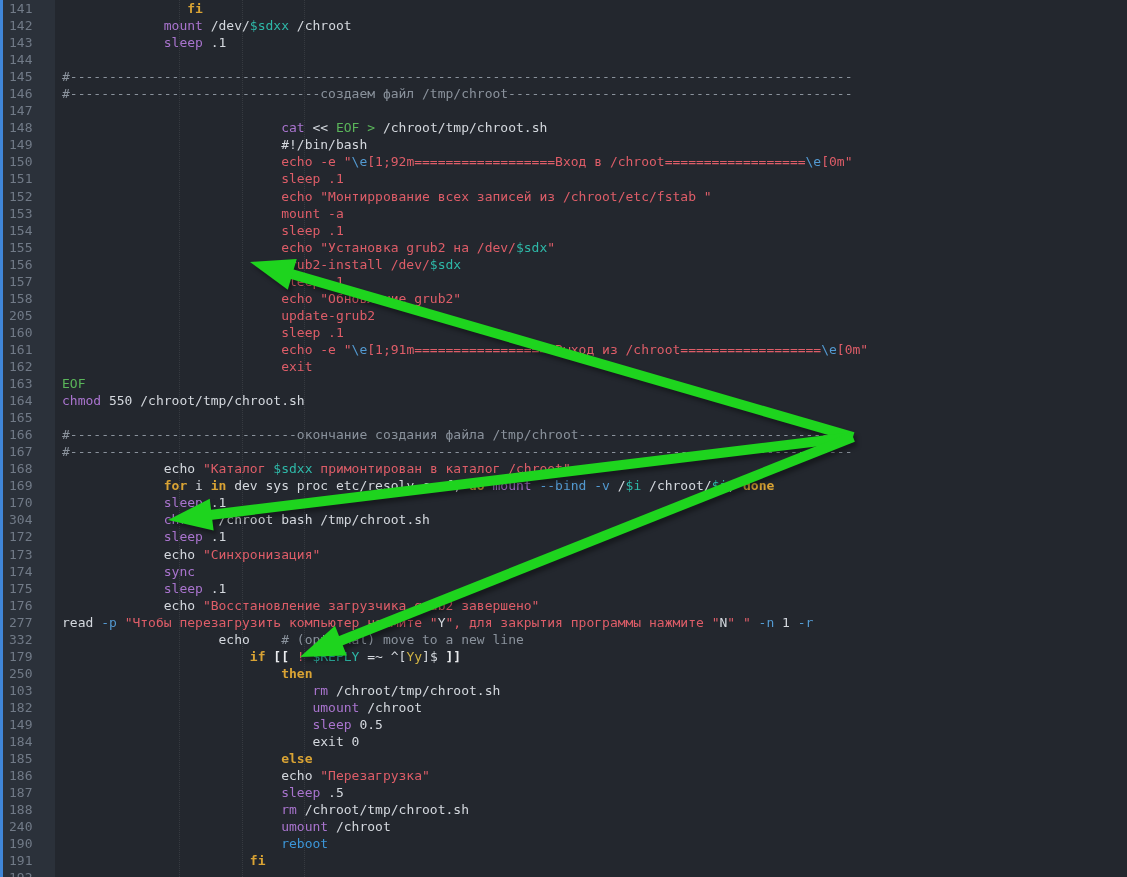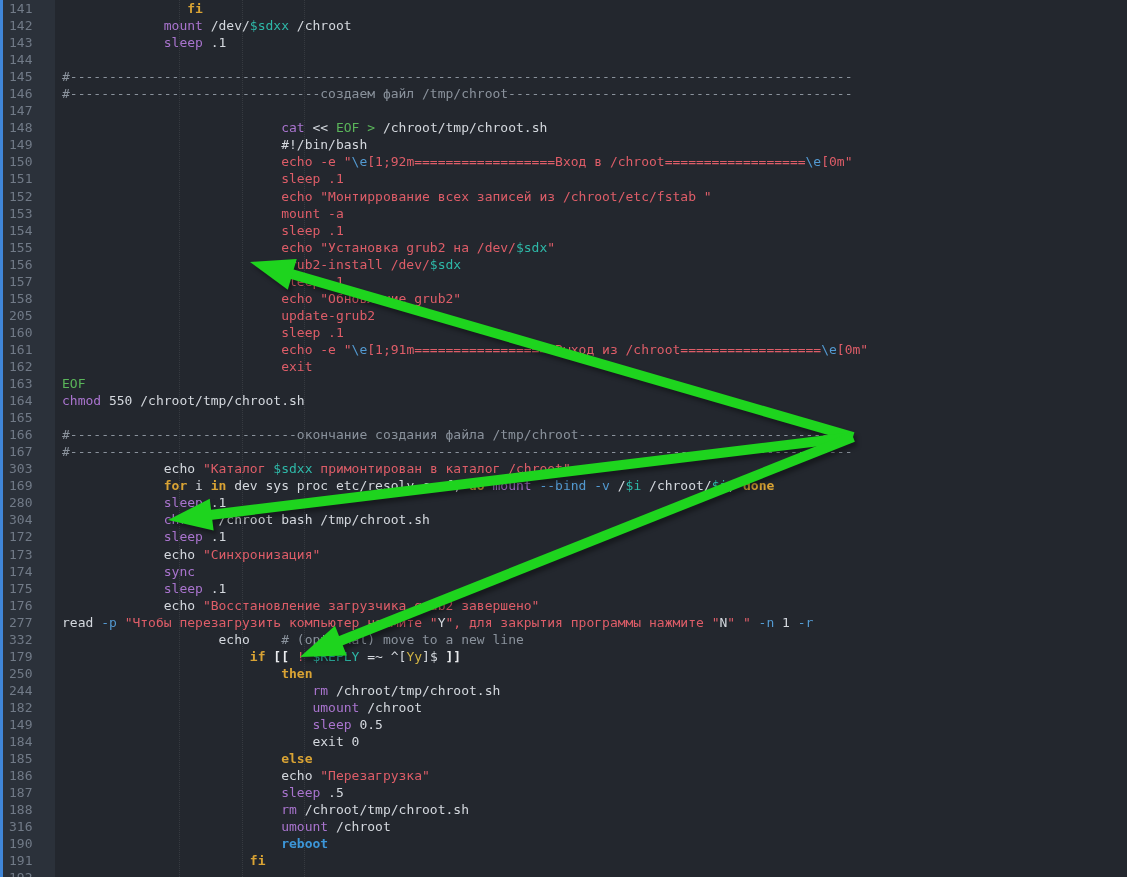--- a/index.html
+++ b/index.html
@@ -17,21 +17,21 @@
     color:var(--gutterfg);z-index:2;padding-top:0;}
   .gl{height:17.05px;padding-left:6px;}
   .code{position:absolute;left:55px;top:0;right:0;height:100%;overflow:hidden;}
   .guide{position:absolute;top:0;bottom:0;width:0;border-left:1px dotted rgba(255,255,255,0.09);z-index:1;}
   .guide.g1{left:124px}.guide.g2{left:187px}.guide.g3{left:249px}
   #code-lines{position:absolute;left:7px;top:0;white-space:pre;z-index:2;}
   .ln{height:17.05px;white-space:pre;}
   .tk-p{color:var(--plain)} .tk-k{color:var(--keyword);font-weight:bold}
   .tk-c{color:var(--command)} .tk-s{color:var(--string)} .tk-v{color:var(--variable)}
   .tk-g{color:var(--comment)} .tk-e{color:var(--green)} .tk-b{color:var(--blue)}
-  .tk-r{color:var(--rebootblue);font-weight:bold} .tk-y{color:var(--yellow)}
+  .tk-r{color:var(--rebootblue);font-weight:normal} .tk-y{color:var(--yellow)}
   .tk-w{color:var(--white);font-weight:bold}
   #arrows{position:absolute;left:0;top:0;width:1127px;height:877px;z-index:5;pointer-events:none;
     filter:drop-shadow(3px 4px 2px rgba(0,0,0,0.35));}
 </style>
 </head>
 <body>
 
 <div class="editor">
   <div class="accent-strip"></div>
   <div class="gutter" id="gutter">
@@ -55,42 +55,42 @@
       <div class="gl">158</div>
       <div class="gl">205</div>
       <div class="gl">160</div>
       <div class="gl">161</div>
       <div class="gl">162</div>
       <div class="gl">163</div>
       <div class="gl">164</div>
       <div class="gl">165</div>
       <div class="gl">166</div>
       <div class="gl">167</div>
-      <div class="gl">303</div>
+      <div class="gl">168</div>
       <div class="gl">169</div>
-      <div class="gl">280</div>
+      <div class="gl">170</div>
       <div class="gl">304</div>
       <div class="gl">172</div>
       <div class="gl">173</div>
       <div class="gl">174</div>
       <div class="gl">175</div>
       <div class="gl">176</div>
       <div class="gl">277</div>
       <div class="gl">332</div>
       <div class="gl">179</div>
       <div class="gl">250</div>
-      <div class="gl">244</div>
+      <div class="gl">103</div>
       <div class="gl">182</div>
       <div class="gl">149</div>
       <div class="gl">184</div>
       <div class="gl">185</div>
       <div class="gl">186</div>
       <div class="gl">187</div>
       <div class="gl">188</div>
-      <div class="gl">316</div>
+      <div class="gl">240</div>
       <div class="gl">190</div>
       <div class="gl">191</div>
       <div class="gl">192</div>
     </div>
   <div class="code">
     <div class="guide g1"></div>
     <div class="guide g2"></div>
     <div class="guide g3"></div>
     <div id="code-lines"><div class="ln"><span class="tk-p">                </span><span class="tk-k">fi</span></div><div class="ln"><span class="tk-p">             </span><span class="tk-c">mount</span><span class="tk-p"> /dev/</span><span class="tk-v">$sdxx</span><span class="tk-p"> /chroot</span></div><div class="ln"><span class="tk-p">             </span><span class="tk-c">sleep</span><span class="tk-p"> .1</span></div><div class="ln"> </div><div class="ln"><span class="tk-g">#----------------------------------------------------------------------------------------------------</span></div><div class="ln"><span class="tk-g">#--------------------------------создаем файл /tmp/chroot--------------------------------------------</span></div><div class="ln"> </div><div class="ln"><span class="tk-p">                            </span><span class="tk-c">cat</span><span class="tk-p"> &lt;&lt; </span><span class="tk-e">EOF</span><span class="tk-p"> </span><span class="tk-e">&gt;</span><span class="tk-p"> /chroot/tmp/chroot.sh</span></div><div class="ln"><span class="tk-p">                            #!/bin/bash</span></div><div class="ln"><span class="tk-s">                            echo -e "</span><span class="tk-b">\e</span><span class="tk-s">[1;92m==================Вход в /chroot==================</span><span class="tk-b">\e</span><span class="tk-s">[0m"</span></div><div class="ln"><span class="tk-s">                            sleep .1</span></div><div class="ln"><span class="tk-s">                            echo "Монтиррование всех записей из /chroot/etc/fstab "</span></div><div class="ln"><span class="tk-s">                            mount -a</span></div><div class="ln"><span class="tk-s">                            sleep .1</span></div><div class="ln"><span class="tk-s">                            echo "Установка grub2 на /dev/</span><span class="tk-v">$sdx</span><span class="tk-s">"</span></div><div class="ln"><span class="tk-s">                            grub2-install /dev/</span><span class="tk-v">$sdx</span></div><div class="ln"><span class="tk-s">                            sleep .1</span></div><div class="ln"><span class="tk-s">                            echo "Обновление grub2"</span></div><div class="ln"><span class="tk-s">                            update-grub2</span></div><div class="ln"><span class="tk-s">                            sleep .1</span></div><div class="ln"><span class="tk-s">                            echo -e "</span><span class="tk-b">\e</span><span class="tk-s">[1;91m==================Выход из /chroot==================</span><span class="tk-b">\e</span><span class="tk-s">[0m"</span></div><div class="ln"><span class="tk-s">                            exit</span></div><div class="ln"><span class="tk-e">EOF</span></div><div class="ln"><span class="tk-c">chmod</span><span class="tk-p"> 550 /chroot/tmp/chroot.sh</span></div><div class="ln"> </div><div class="ln"><span class="tk-g">#-----------------------------окончание создания файла /tmp/chroot-----------------------------------</span></div><div class="ln"><span class="tk-g">#----------------------------------------------------------------------------------------------------</span></div><div class="ln"><span class="tk-p">             echo </span><span class="tk-s">"Каталог </span><span class="tk-v">$sdxx</span><span class="tk-s"> примонтирован в каталог /chroot"</span></div><div class="ln"><span class="tk-p">             </span><span class="tk-k">for</span><span class="tk-p"> i </span><span class="tk-k">in</span><span class="tk-p"> dev sys proc etc/resolv.conf; </span><span class="tk-k">do</span><span class="tk-p"> </span><span class="tk-c">mount</span><span class="tk-p"> </span><span class="tk-b">--bind</span><span class="tk-p"> </span><span class="tk-b">-v</span><span class="tk-p"> /</span><span class="tk-v">$i</span><span class="tk-p"> /chroot/</span><span class="tk-v">$i</span><span class="tk-p">; </span><span class="tk-k">done</span></div><div class="ln"><span class="tk-p">             </span><span class="tk-c">sleep</span><span class="tk-p"> .1</span></div><div class="ln"><span class="tk-p">             </span><span class="tk-c">chroot</span><span class="tk-p"> /chroot bash /tmp/chroot.sh</span></div><div class="ln"><span class="tk-p">             </span><span class="tk-c">sleep</span><span class="tk-p"> .1</span></div><div class="ln"><span class="tk-p">             echo </span><span class="tk-s">"Синхронизация"</span></div><div class="ln"><span class="tk-p">             </span><span class="tk-c">sync</span></div><div class="ln"><span class="tk-p">             </span><span class="tk-c">sleep</span><span class="tk-p"> .1</span></div><div class="ln"><span class="tk-p">             echo </span><span class="tk-s">"Восстановление загрузчика grub2 завершено"</span></div><div class="ln"><span class="tk-p">read </span><span class="tk-b">-p</span><span class="tk-p"> </span><span class="tk-s">"Чтобы перезагрузить компьютер нажмите "</span><span class="tk-p">Y</span><span class="tk-s">", для закрытия программы нажмите "</span><span class="tk-p">N</span><span class="tk-s">" "</span><span class="tk-p"> </span><span class="tk-b">-n</span><span class="tk-p"> 1 </span><span class="tk-b">-r</span></div><div class="ln"><span class="tk-p">                    echo    </span><span class="tk-g"># (optional) move to a new line</span></div><div class="ln"><span class="tk-p">                        </span><span class="tk-k">if</span><span class="tk-p"> </span><span class="tk-w">[[</span><span class="tk-p"> </span><span class="tk-s">!</span><span class="tk-p"> </span><span class="tk-v">$REPLY</span><span class="tk-p"> =~ ^[</span><span class="tk-y">Yy</span><span class="tk-p">]$ </span><span class="tk-w">]]</span></div><div class="ln"><span class="tk-p">                            </span><span class="tk-k">then</span></div><div class="ln"><span class="tk-p">                                </span><span class="tk-c">rm</span><span class="tk-p"> /chroot/tmp/chroot.sh</span></div><div class="ln"><span class="tk-p">                                </span><span class="tk-c">umount</span><span class="tk-p"> /chroot</span></div><div class="ln"><span class="tk-p">                                </span><span class="tk-c">sleep</span><span class="tk-p"> 0.5</span></div><div class="ln"><span class="tk-p">                                exit 0</span></div><div class="ln"><span class="tk-p">                            </span><span class="tk-k">else</span></div><div class="ln"><span class="tk-p">                            echo </span><span class="tk-s">"Перезагрузка"</span></div><div class="ln"><span class="tk-p">                            </span><span class="tk-c">sleep</span><span class="tk-p"> .5</span></div><div class="ln"><span class="tk-p">                            </span><span class="tk-c">rm</span><span class="tk-p"> /chroot/tmp/chroot.sh</span></div><div class="ln"><span class="tk-p">                            </span><span class="tk-c">umount</span><span class="tk-p"> /chroot</span></div><div class="ln"><span class="tk-p">                            </span><span class="tk-r">reboot</span></div><div class="ln"><span class="tk-p">                        </span><span class="tk-k">fi</span></div><div class="ln"> </div></div>
   </div>

